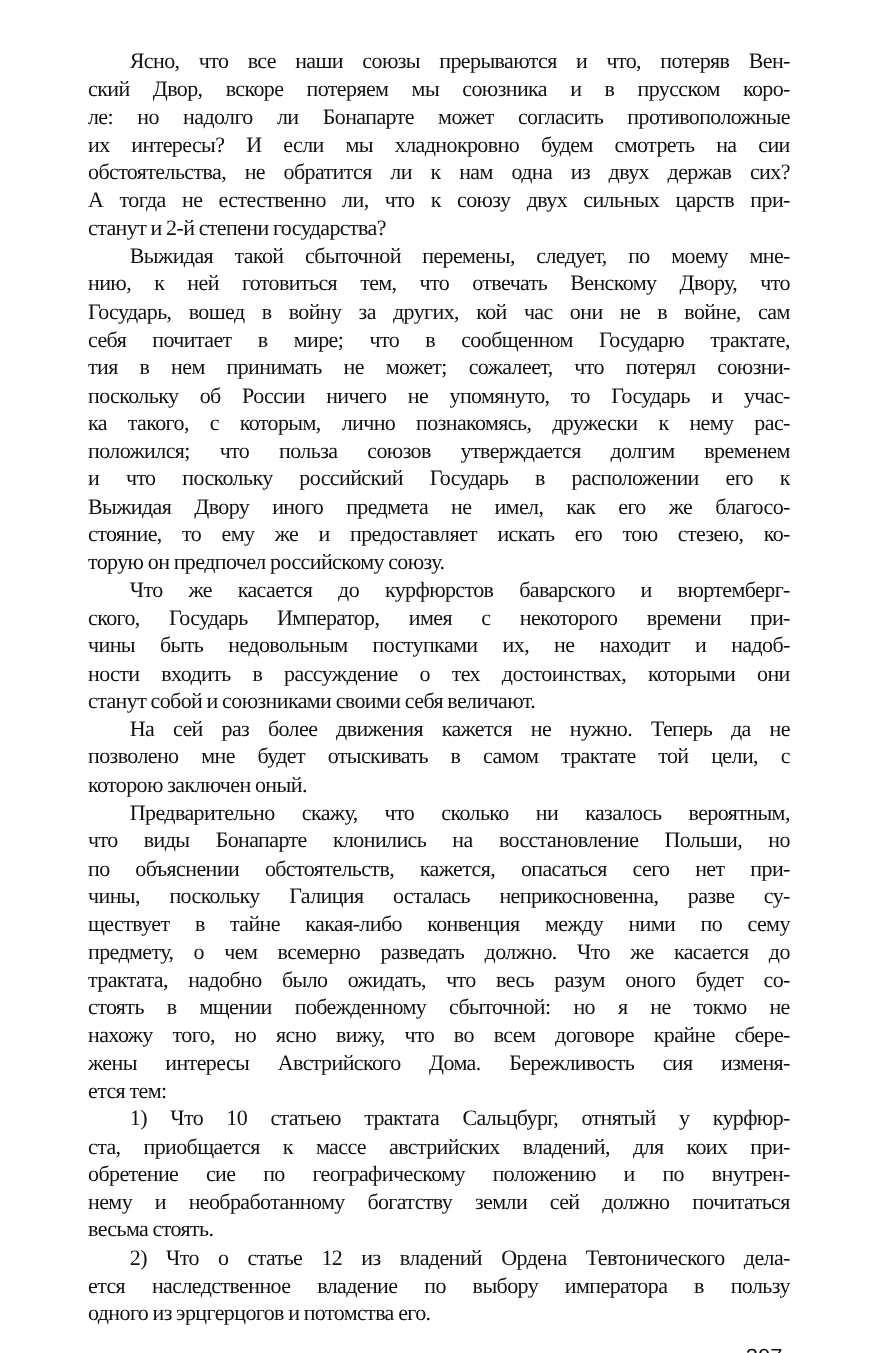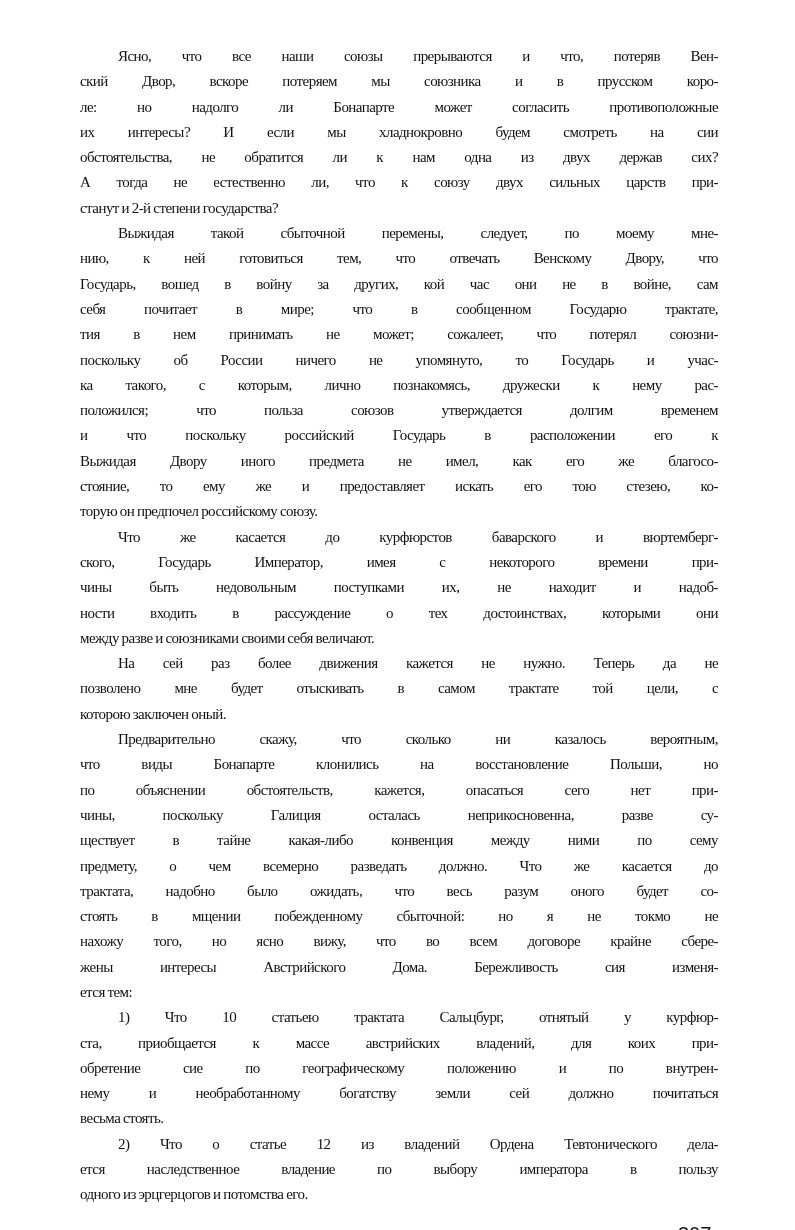--- a/index.html
+++ b/index.html
@@ -4,21 +4,21 @@
   <style>
     html, body { margin: 0; padding: 0; background: #ffffff; }
     body { width: 795px; height: 1230px; position: relative; overflow: hidden; }
     .page {
       position: absolute;
       left: 80px;
       top: 44px;
       width: 638px;
       font-family: "Liberation Serif", serif;
       color: #111111;
-      font-size: 15px;
+      font-size: 20px;
       line-height: 25.3px;
     }
     .line {
       display: block;
       white-space: nowrap;
       text-align: justify;
       text-align-last: justify;
       letter-spacing: -0.55px;
       word-spacing: -0.5px;
       height: 25.3px;
@@ -60,21 +60,21 @@
     <span class="line">и что поскольку российский Государь в расположении его к</span>
     <span class="line">Выжидая Двору иного предмета не имел, как его же благосо-</span>
     <span class="line">стояние, то ему же и предоставляет искать его тою стезею, ко-</span>
     <span class="line last">торую он предпочел российскому союзу.</span>
   </div>
   <div class="paragraph">
     <span class="line indent">Что же касается до курфюрстов баварского и вюртемберг-</span>
     <span class="line">ского, Государь Император, имея с некоторого времени при-</span>
     <span class="line">чины быть недовольным поступками их, не находит и надоб-</span>
     <span class="line">ности входить в рассуждение о тех достоинствах, которыми они</span>
-    <span class="line last">между разве и союзниками своими себя величают.</span>
+    <span class="line last">станут собой и союзниками своими себя величают.</span>
   </div>
   <div class="paragraph">
     <span class="line indent">На сей раз более движения кажется не нужно. Теперь да не</span>
     <span class="line">позволено мне будет отыскивать в самом трактате той цели, с</span>
     <span class="line last">которою заключен оный.</span>
   </div>
   <div class="paragraph">
     <span class="line indent">Предварительно скажу, что сколько ни казалось вероятным,</span>
     <span class="line">что виды Бонапарте клонились на восстановление Польши, но</span>
     <span class="line">по объяснении обстоятельств, кажется, опасаться сего нет при-</span>

